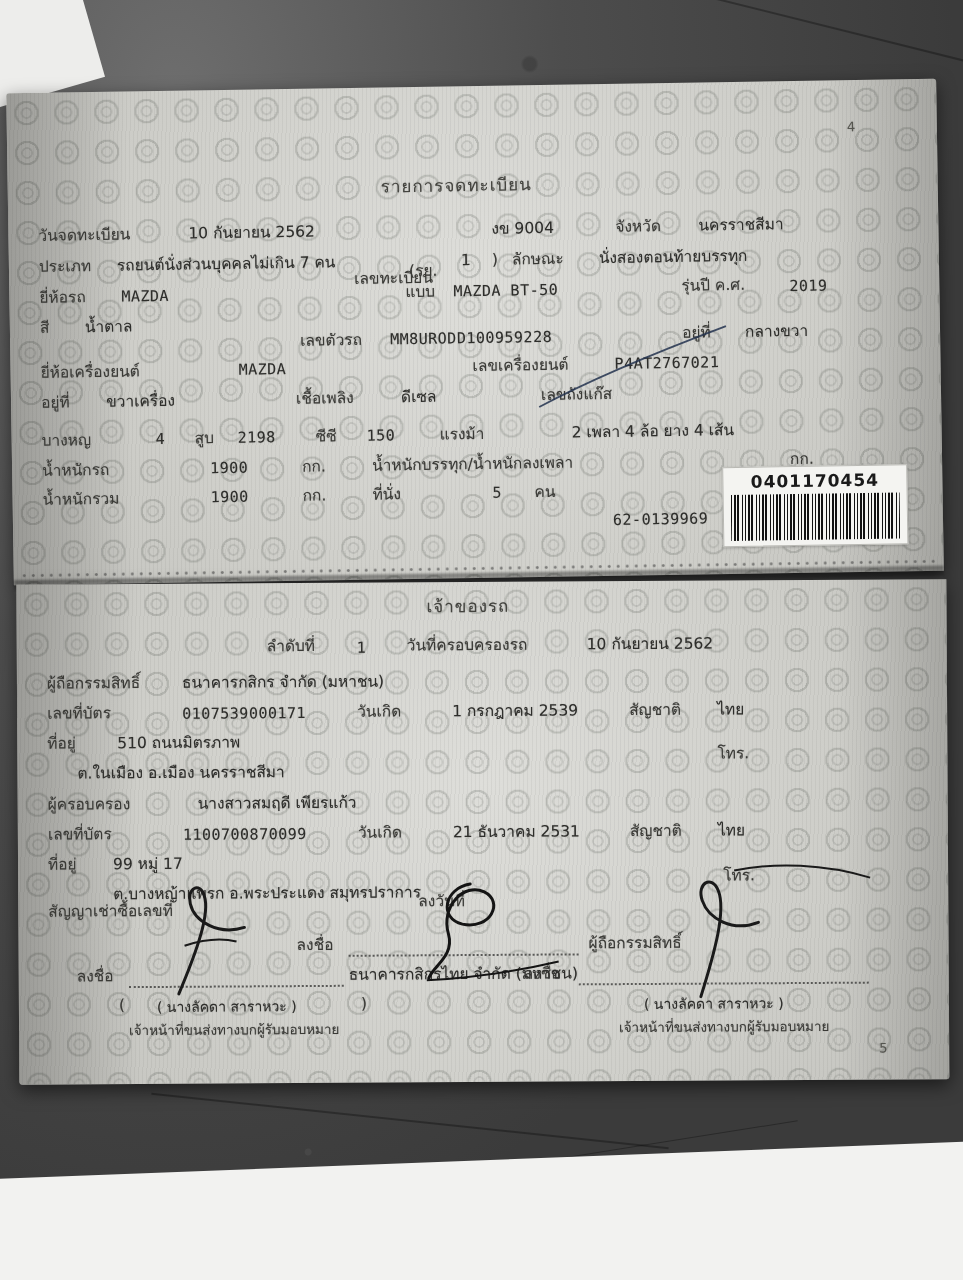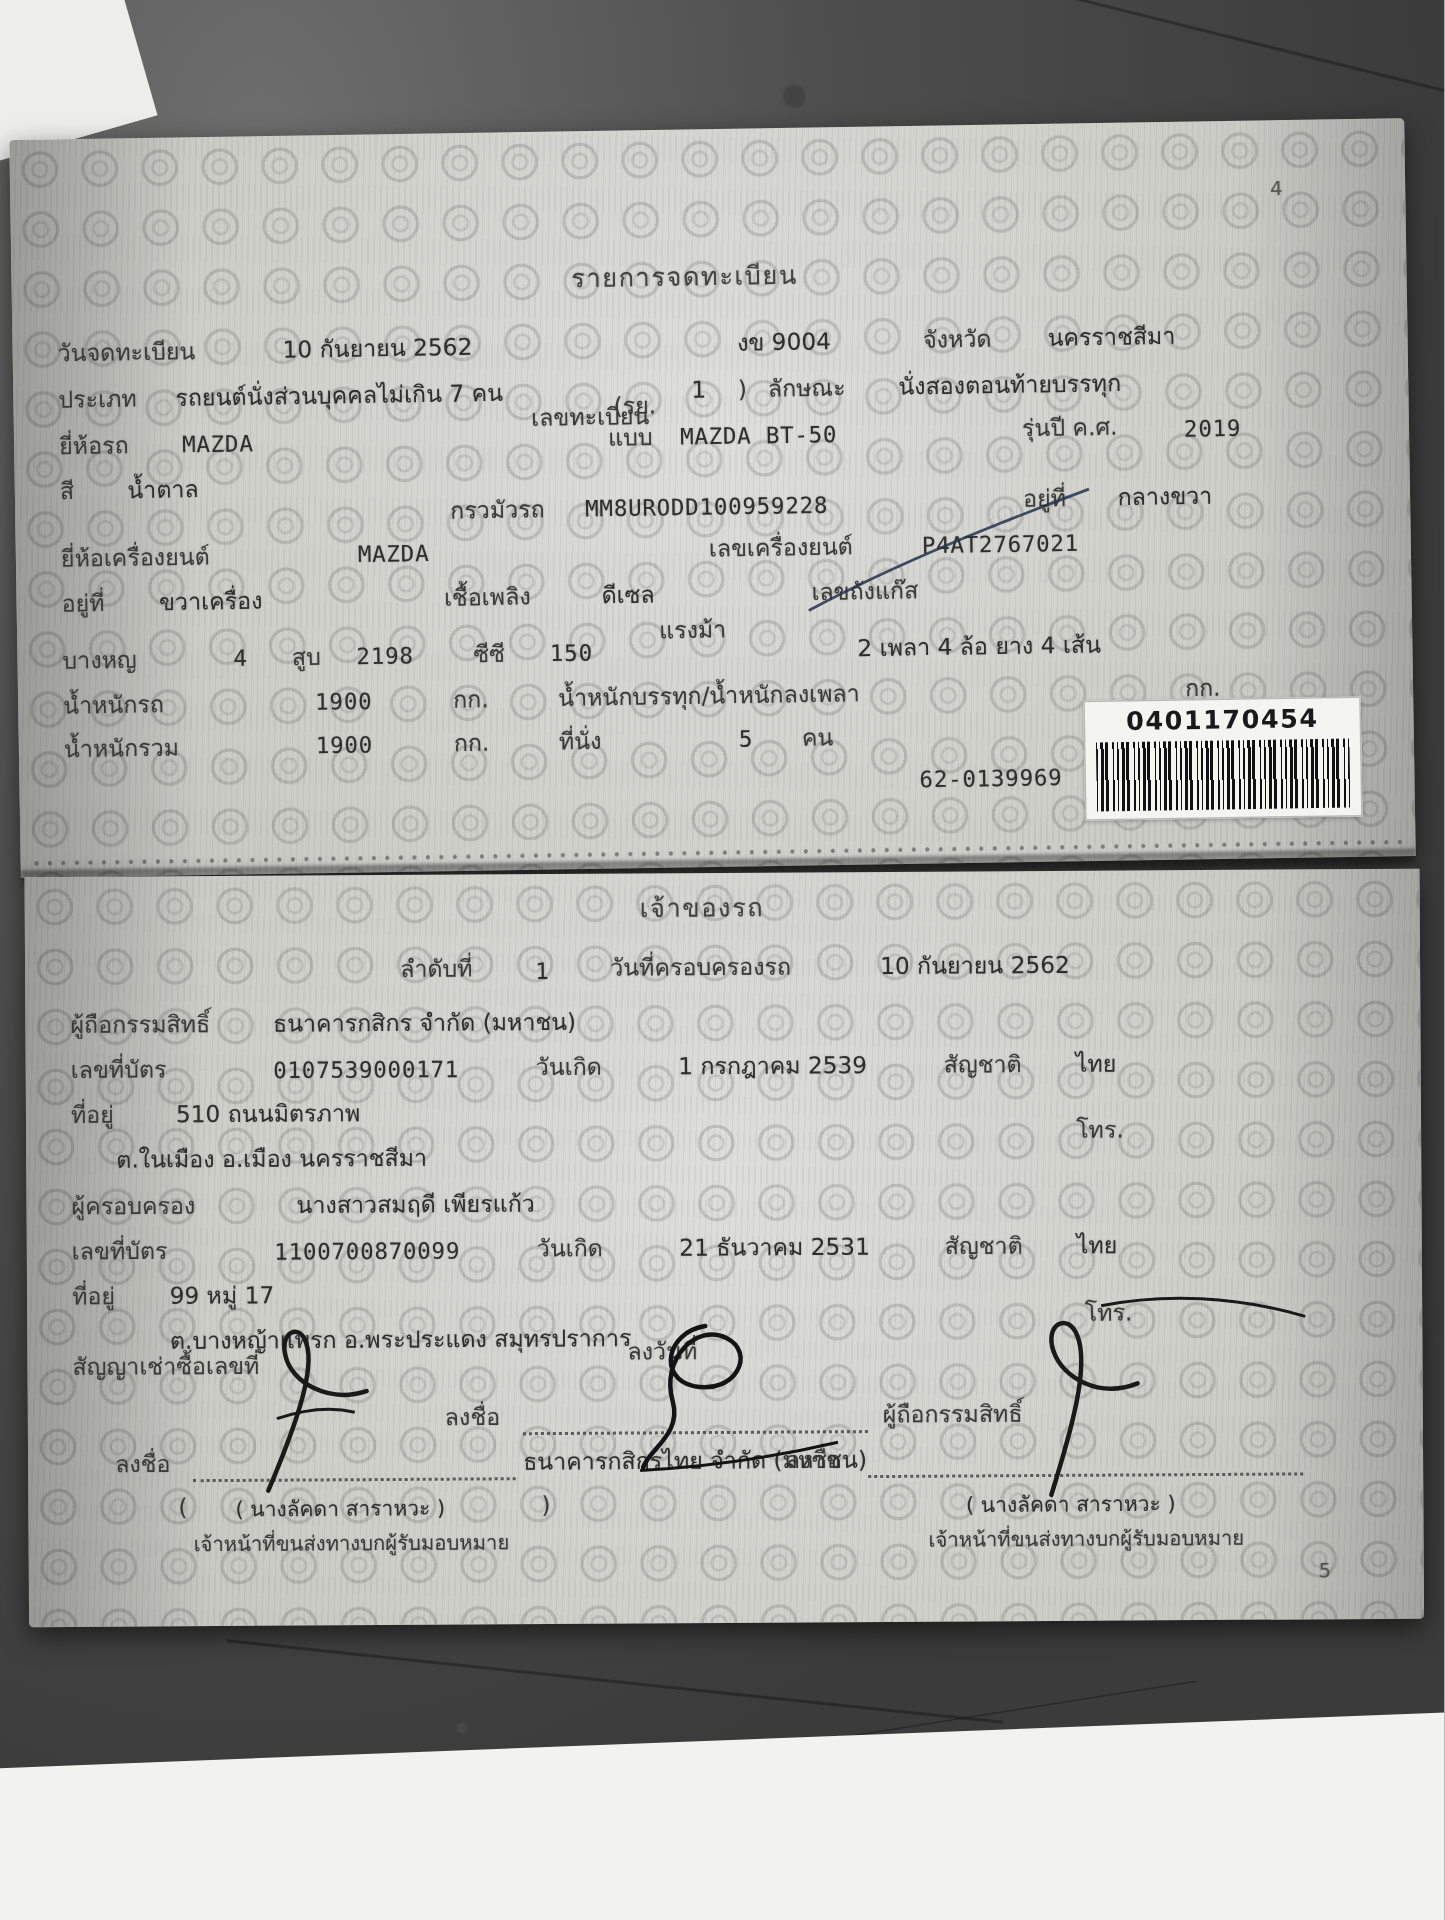--- a/index.html
+++ b/index.html
@@ -204,21 +204,21 @@
 
         <div class="t lbl" style="left:30px; top:198px;">ยี่ห้อรถ</div>
         <div class="t val" style="left:112px; top:198px;">MAZDA</div>
         <div class="t lbl" style="left:396px; top:198px;">แบบ</div>
         <div class="t val" style="left:444px; top:198px;">MAZDA BT-50</div>
         <div class="t lbl" style="left:672px; top:196px;">รุ่นปี ค.ศ.</div>
         <div class="t val" style="left:780px; top:198px;">2019</div>
 
         <div class="t lbl" style="left:30px; top:228px;">สี</div>
         <div class="t valth" style="left:75px; top:228px;">น้ำตาล</div>
-        <div class="t lbl" style="left:290px; top:245px;">กรวมัวรถ</div>
+        <div class="t lbl" style="left:290px; top:245px;">เลขตัวรถ</div>
         <div class="t val" style="left:380px; top:245px;">MM8URODD100959228</div>
         <div class="t lbl" style="left:672px; top:243px;">อยู่ที่</div>
         <div class="t valth" style="left:735px; top:243px;">กลางขวา</div>
 
         <div class="t lbl" style="left:30px; top:273px;">ยี่ห้อเครื่องยนต์</div>
         <div class="t val" style="left:228px; top:273px;">MAZDA</div>
         <div class="t lbl" style="left:462px; top:273px;">เลขเครื่องยนต์</div>
         <div class="t val" style="left:604px; top:273px;">P4AT2767021</div>
 
         <div class="t lbl" style="left:30px; top:303px;">อยู่ที่</div>
@@ -227,21 +227,21 @@
         <div class="t valth" style="left:390px; top:303px;">ดีเซล</div>
         <div class="t lbl" style="left:530px; top:303px;">เลขถังแก๊ส</div>
         <div class="t valth" style="left:645px; top:303px;"></div>
 
         <div class="t lbl" style="left:30px; top:341px;">บางหญ</div>
         <div class="t val" style="left:144px; top:341px;">4</div>
         <div class="t lbl" style="left:183px; top:341px;text-align:right;">สูบ</div>
         <div class="t val" style="left:226px; top:341px;">2198</div>
         <div class="t lbl" style="left:304px; top:341px;">ซีซี</div>
         <div class="t val" style="left:355px; top:341px;">150</div>
-        <div class="t lbl" style="left:400px; top:327px;padding-left:28px;">แรงม้า</div>
+        <div class="t lbl" style="left:400px; top:341px;padding-left:28px;">แรงม้า</div>
         <div class="t valth" style="left:560px; top:341px;">2 เพลา 4 ล้อ ยาง 4 เส้น</div>
 
         <div class="t lbl" style="left:30px; top:371px;">น้ำหนักรถ</div>
         <div class="t val" style="left:198px; top:371px;">1900</div>
         <div class="t lbl" style="left:290px; top:371px;">กก.</div>
         <div class="t lbl" style="left:360px; top:371px;">น้ำหนักบรรทุก/น้ำหนักลงเพลา</div>
         <div class="t lbl" style="left:778px; top:371px;">กก.</div>
 
         <div class="t lbl" style="left:30px; top:400px;">น้ำหนักรวม</div>
         <div class="t val" style="left:198px; top:400px;">1900</div>

